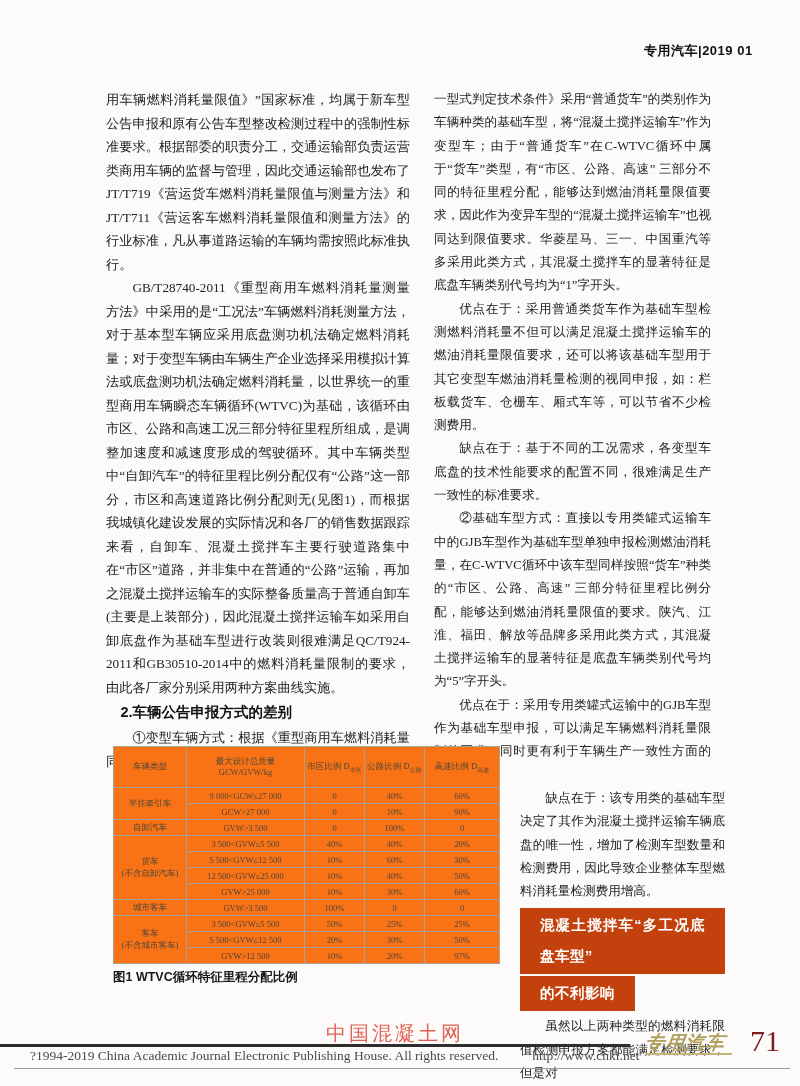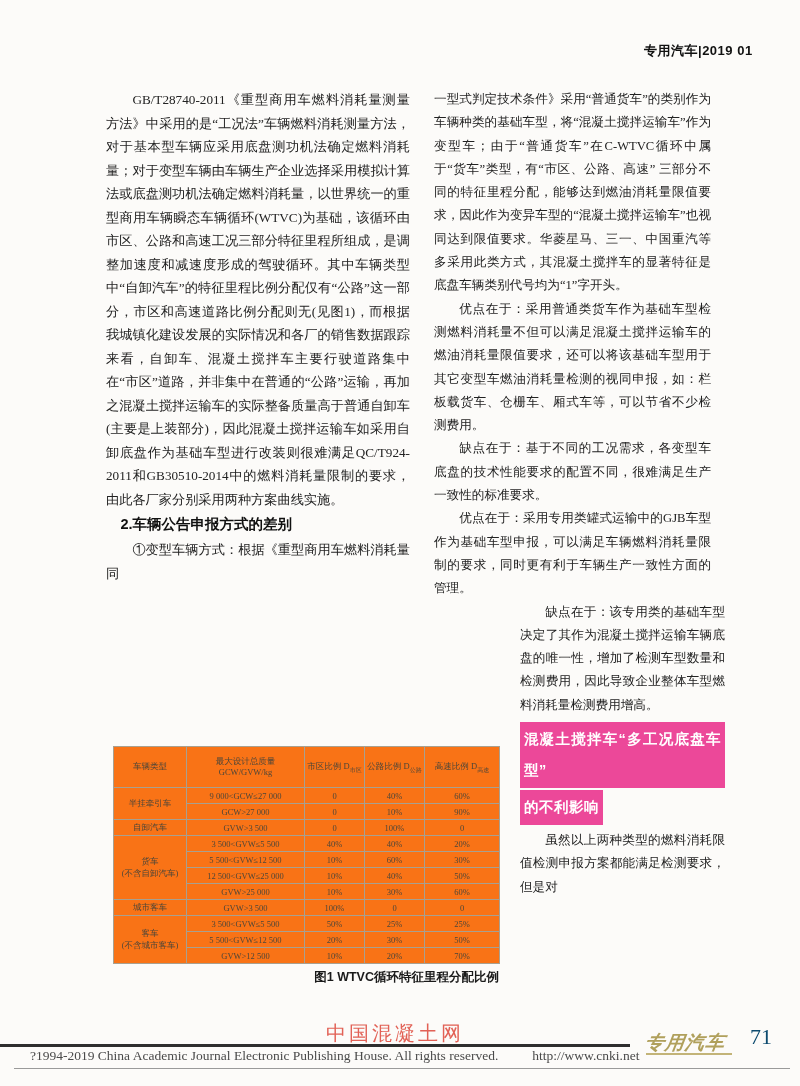--- a/index.html
+++ b/index.html
@@ -14,64 +14,66 @@
   .col-left{left:106px;width:304px;font-size:13.2px;line-height:23.5px;}
   .col-right{left:434px;width:277px;font-size:12.6px;line-height:23.3px;}
   .indent{text-indent:2em;}
   .noindent{text-indent:0;}
 
   .sec-heading{margin:1px 0;font-family:"Liberation Sans",sans-serif;font-weight:bold;
     font-size:14.5px;color:#111;text-indent:1em;line-height:25px;}
 
   .narrow{margin-left:86px;width:205px;}
   .black-heading{margin:4px 0 3px 0;font-family:"Liberation Sans",sans-serif;line-height:31px;}
-  .bh-line{display:inline-block;background:#ec4899;color:#ffffff;font-weight:bold;
-    font-size:14.5px;padding:2px 4px;margin:1px 0;letter-spacing:.5px;}
+  .bh-line{display:inline-block;background:#c2410c;color:#ffffff;font-weight:bold;
+    font-size:14.5px;padding:2px 20px;margin:1px 0;letter-spacing:.5px;}
 
   .figure{position:absolute;left:113px;top:746px;width:386px;}
   table.wtvc{border-collapse:collapse;width:386px;table-layout:fixed;background:#f97316;
     font-size:8.5px;color:#4d4639;text-align:center;}
   table.wtvc th,table.wtvc td{border:1px solid #a8a090;padding:1px 2px;height:13px;
     vertical-align:middle;font-weight:normal;}
   table.wtvc thead th{height:38px;line-height:1.35;}
   table.wtvc{border:1.5px solid #8a8274;}
   table.wtvc sub{font-size:6px;}
   .type-cell{white-space:pre-line;line-height:1.3;}
-  .fig-caption{margin-top:5px;text-align:right;font-family:"Liberation Sans",sans-serif;
+  .fig-caption{margin-top:5px;text-align:left;font-family:"Liberation Sans",sans-serif;
     font-weight:bold;font-size:12.5px;color:#1a1a1a;}
 
   .rule-heavy{position:absolute;left:0;top:1044px;width:630px;height:3px;background:#2e2e2e;}
   .rule-thin{position:absolute;left:14px;top:1068px;width:776px;height:1px;background:#9a9a9a;}
   .footer-logo{position:absolute;left:645px;top:1030px;font-family:"Liberation Sans",sans-serif;
     font-weight:bold;font-style:italic;font-size:19px;color:#b0a05c;transform:skewX(-8deg);
     letter-spacing:1px;}
   .footer-logo-underline{position:absolute;left:646px;top:1053px;width:86px;height:2px;background:#c3b478;}
-  .page-number{position:absolute;left:750px;top:1024px;font-size:22px;color:#0c4a6e;}
+  .page-number{position:absolute;left:750px;top:1024px;font-size:30px;color:#7f1d1d;}
   .watermark{position:absolute;left:326px;top:1020px;font-size:20px;color:rgba(224,84,72,.92);
     letter-spacing:3px;font-family:Liberation Serif, serif;}
   .copyright{position:absolute;left:30px;top:1048px;font-size:13.5px;color:#4a4a4a;}
   .copyright .url{margin-left:34px;}
 </style>
 </head>
 <body>
 
 <div class="page">
 
   <div class="journal-header">专用汽车|2019 01</div>
 
   <div class="col col-left">
+    <p class="noindent">用车辆燃料消耗量限值》”国家标准，均属于新车型公告申报和原有公告车型整改检测过程中的强制性标准要求。根据部委的职责分工，交通运输部负责运营类商用车辆的监督与管理，因此交通运输部也发布了JT/T719《营运货车燃料消耗量限值与测量方法》和JT/T711《营运客车燃料消耗量限值和测量方法》的行业标准，凡从事道路运输的车辆均需按照此标准执行。</p>
     <p class="indent">GB/T28740-2011《重型商用车燃料消耗量测量方法》中采用的是“工况法”车辆燃料消耗测量方法，对于基本型车辆应采用底盘测功机法确定燃料消耗量；对于变型车辆由车辆生产企业选择采用模拟计算法或底盘测功机法确定燃料消耗量，以世界统一的重型商用车辆瞬态车辆循环(WTVC)为基础，该循环由市区、公路和高速工况三部分特征里程所组成，是调整加速度和减速度形成的驾驶循环。其中车辆类型中“自卸汽车”的特征里程比例分配仅有“公路”这一部分，市区和高速道路比例分配则无(见图1)，而根据我城镇化建设发展的实际情况和各厂的销售数据跟踪来看，自卸车、混凝土搅拌车主要行驶道路集中在“市区”道路，并非集中在普通的“公路”运输，再加之混凝土搅拌运输车的实际整备质量高于普通自卸车(主要是上装部分)，因此混凝土搅拌运输车如采用自卸底盘作为基础车型进行改装则很难满足QC/T924-2011和GB30510-2014中的燃料消耗量限制的要求，由此各厂家分别采用两种方案曲线实施。</p>
     <h3 class="sec-heading">2.车辆公告申报方式的差别</h3>
     <p class="indent">①变型车辆方式：根据《重型商用车燃料消耗量同</p>
   </div>
 
   <div class="col col-right">
     <p class="noindent">一型式判定技术条件》采用“普通货车”的类别作为车辆种类的基础车型，将“混凝土搅拌运输车”作为变型车；由于“普通货车”在C-WTVC循环中属于“货车”类型，有“市区、公路、高速” 三部分不同的特征里程分配，能够达到燃油消耗量限值要求，因此作为变异车型的“混凝土搅拌运输车”也视同达到限值要求。华菱星马、三一、中国重汽等多采用此类方式，其混凝土搅拌车的显著特征是底盘车辆类别代号均为“1”字开头。</p>
     <p class="indent">优点在于：采用普通类货车作为基础车型检测燃料消耗量不但可以满足混凝土搅拌运输车的燃油消耗量限值要求，还可以将该基础车型用于其它变型车燃油消耗量检测的视同申报，如：栏板载货车、仓栅车、厢式车等，可以节省不少检测费用。</p>
     <p class="indent">缺点在于：基于不同的工况需求，各变型车底盘的技术性能要求的配置不同，很难满足生产一致性的标准要求。</p>
+    <p class="indent">②基础车型方式：直接以专用类罐式运输车中的GJB车型作为基础车型单独申报检测燃油消耗量，在C-WTVC循环中该车型同样按照“货车”种类的“市区、公路、高速” 三部分特征里程比例分配，能够达到燃油消耗量限值的要求。陕汽、江淮、福田、解放等品牌多采用此类方式，其混凝土搅拌运输车的显著特征是底盘车辆类别代号均为“5”字开头。</p>
     <p class="indent">优点在于：采用专用类罐式运输中的GJB车型作为基础车型申报，可以满足车辆燃料消耗量限制的要求，同时更有利于车辆生产一致性方面的管理。</p>
     <div class="narrow">
       <p class="indent">缺点在于：该专用类的基础车型决定了其作为混凝土搅拌运输车辆底盘的唯一性，增加了检测车型数量和检测费用，因此导致企业整体车型燃料消耗量检测费用增高。</p>
       <div class="black-heading">
         <span class="bh-line">混凝土搅拌车“多工况底盘车型”</span><br>
         <span class="bh-line">的不利影响</span>
       </div>
       <p class="indent">虽然以上两种类型的燃料消耗限值检测申报方案都能满足检测要求，但是对</p>
     </div>
   </div>
@@ -159,21 +161,21 @@
           <tr>
             <td>5 500&lt;GVW≤12 500</td>
             <td>20%</td>
             <td>30%</td>
             <td>50%</td>
           </tr>
           <tr>
             <td>GVW&gt;12 500</td>
             <td>10%</td>
             <td>20%</td>
-            <td>70%</td>
+            <td>97%</td>
           </tr>
         </tbody>
     </table>
     <div class="fig-caption">图1  WTVC循环特征里程分配比例</div>
   </div>
 
   <div class="rule-heavy"></div>
   <div class="footer-logo">专用汽车</div>
   <div class="footer-logo-underline"></div>
   <div class="page-number">71</div>

